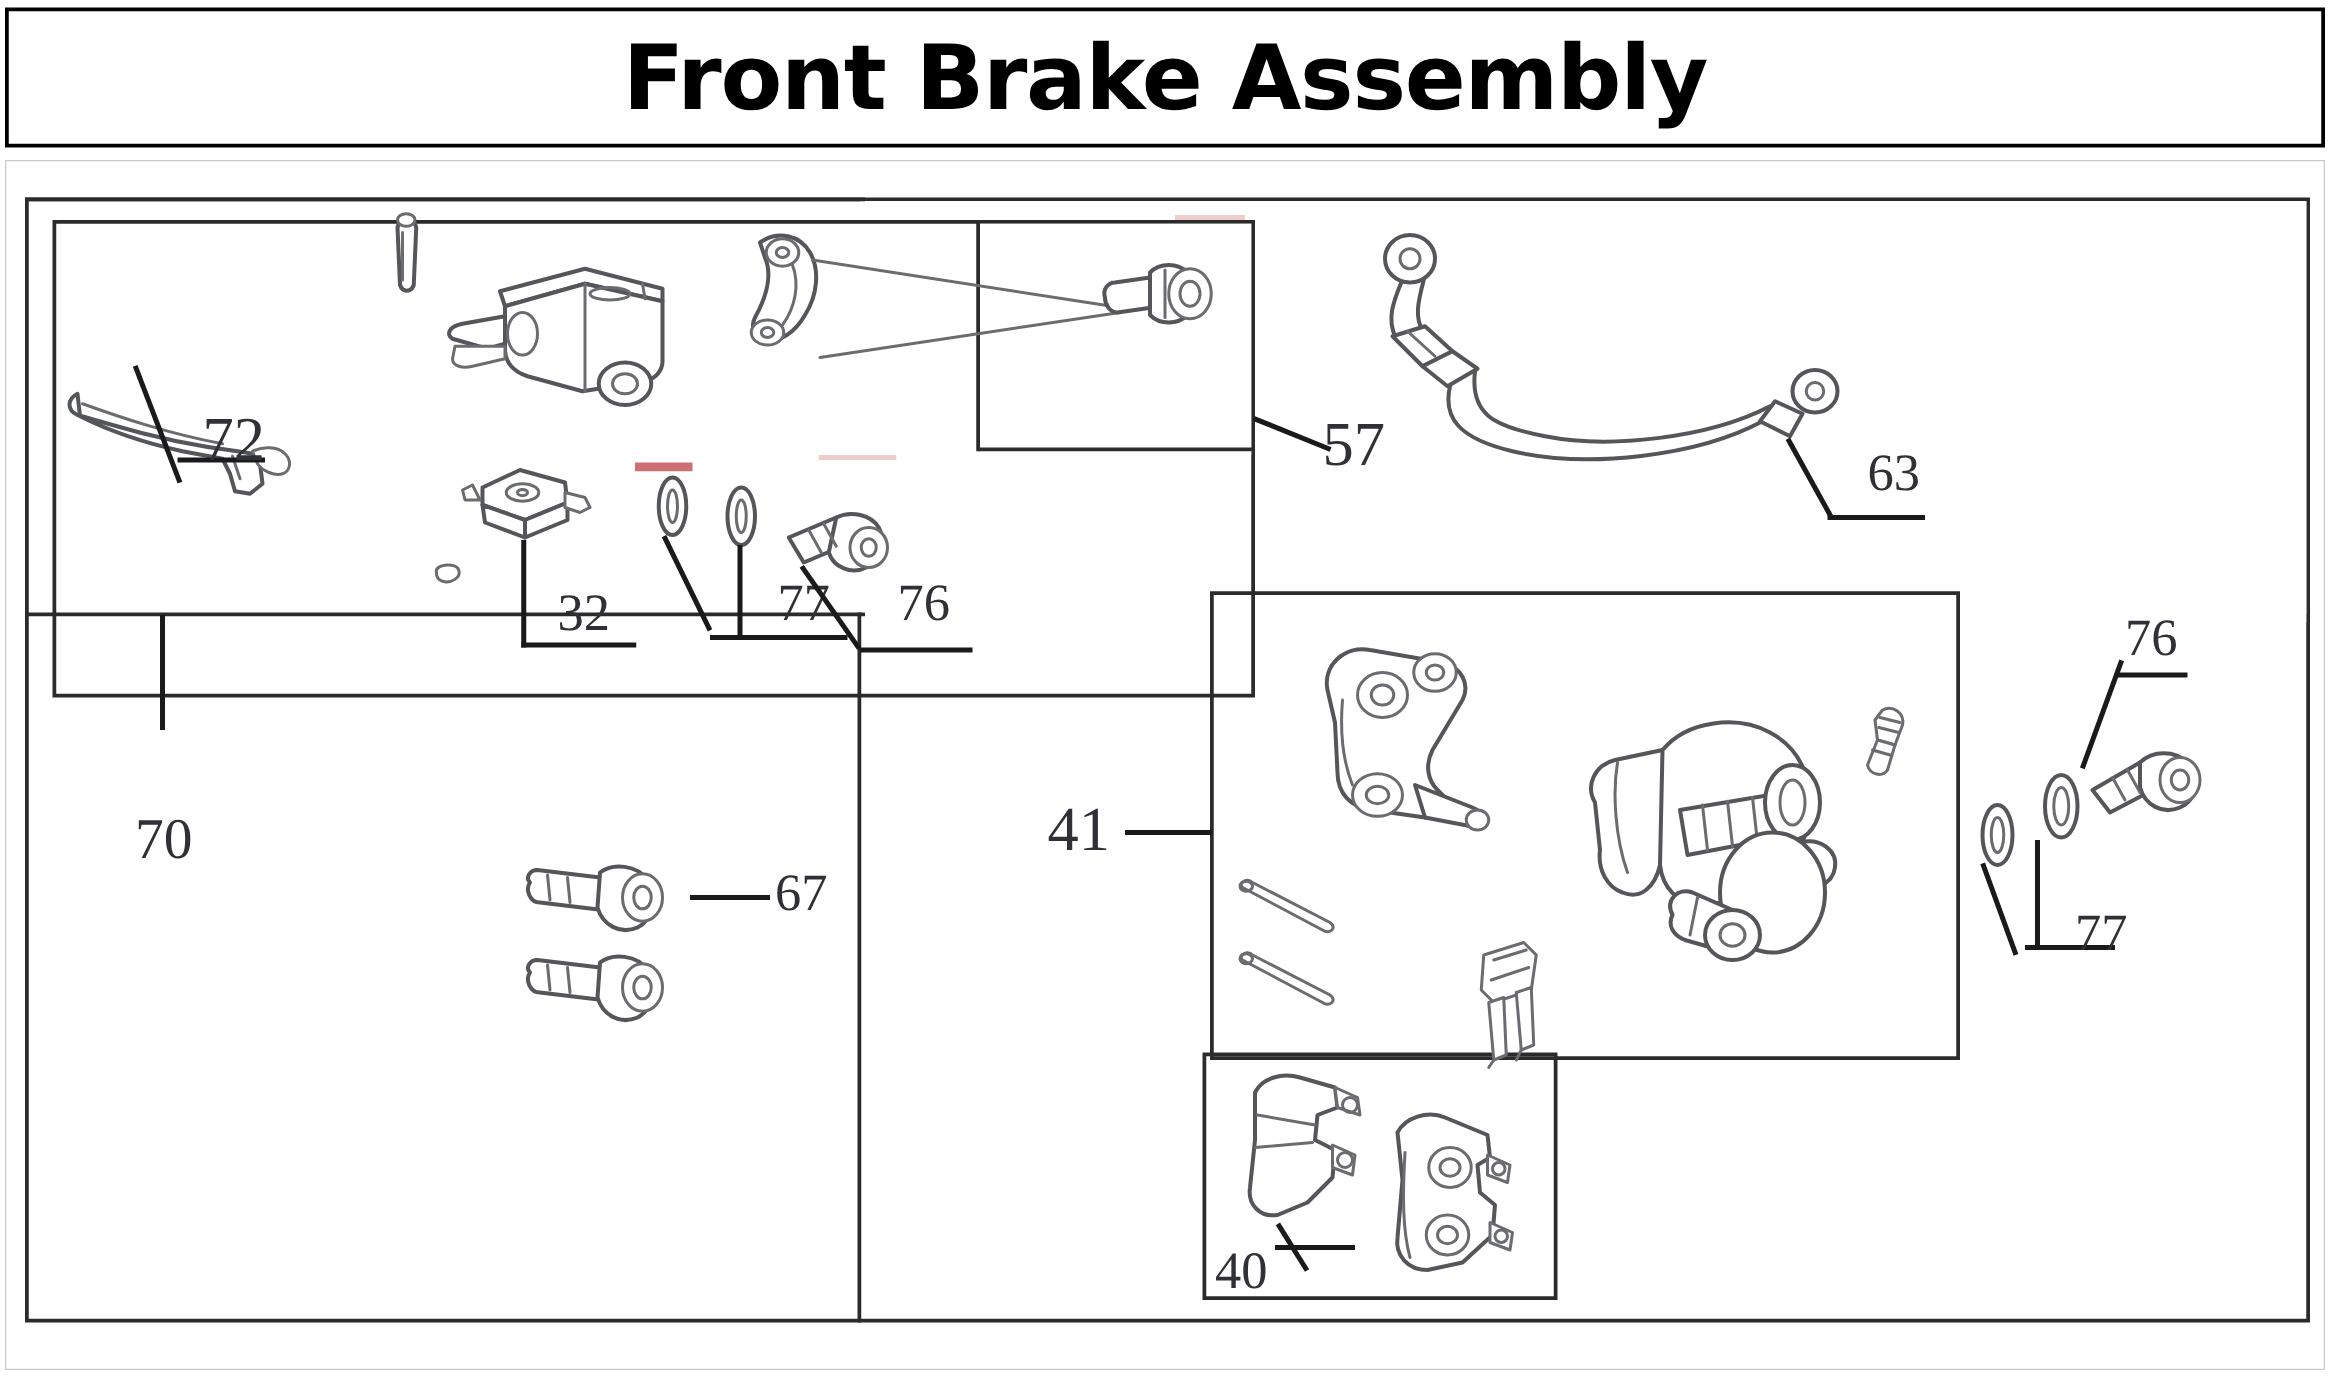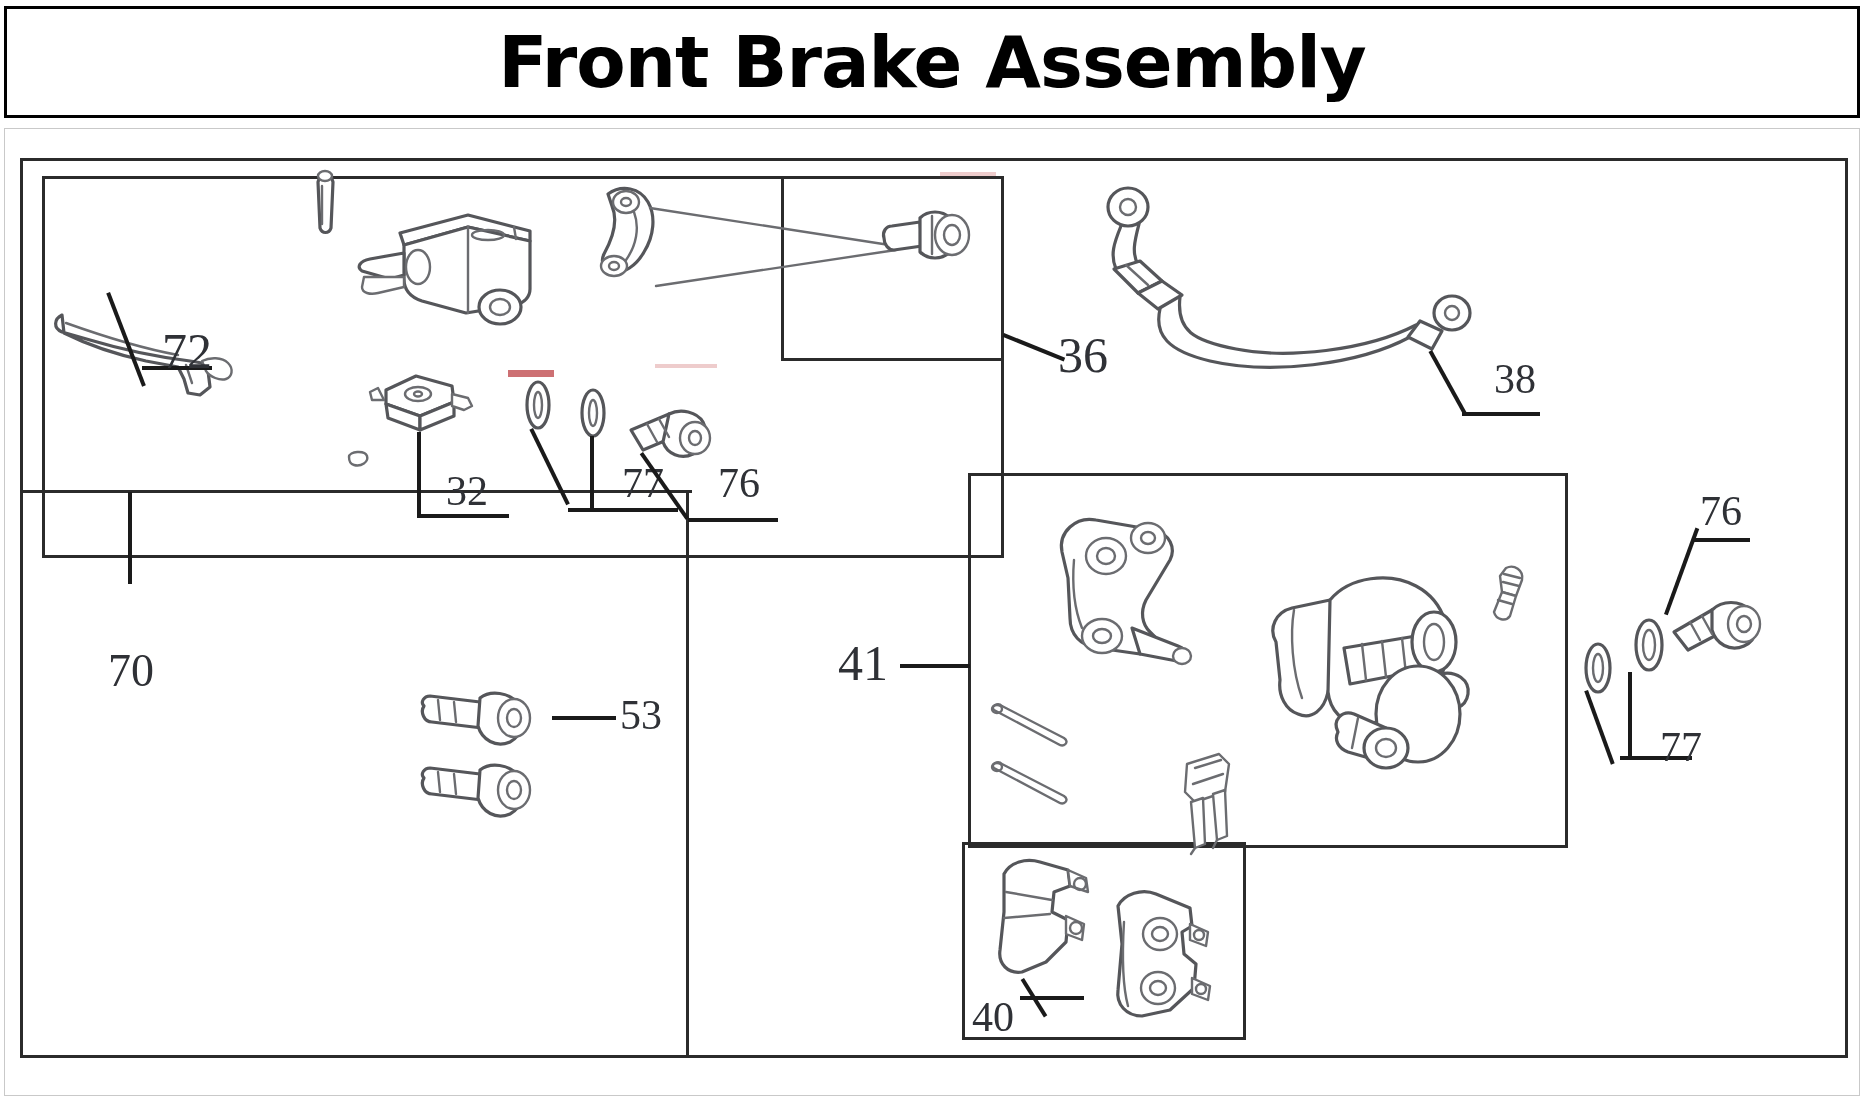--- a/index.html
+++ b/index.html
@@ -225,21 +225,21 @@
     <svg width="110" height="76" viewBox="0 0 110 76">
       <path class="ink-fill" d="M4 38 C2 32 6 26 12 26 L40 22 L42 46 L14 50 C8 50 4 44 4 38 Z"></path>
       <path class="ink-fill" d="M40 18 C48 10 62 10 70 18 C78 26 78 44 70 52 C62 60 48 60 40 52 Z"></path>
       <ellipse class="ink-fill-thin" cx="72" cy="35" rx="17" ry="20"></ellipse>
       <ellipse class="ink-thin" cx="72" cy="35" rx="8" ry="10"></ellipse>
       <path class="ink-thin" d="M52 16 L52 54"></path>
     </svg>
   </div>
 
   <div class="lead-d" style="left:1004px; top:333px; width:66px; transform: rotate(22deg);"></div>
-  <div class="num num-lg" style="left:1058px; top:330px;">36</div>
+  <div class="num num-lg" style="left:1058px; top:330px;">57</div>
 
   <div class="part" style="left:368px; top:368px;">
     <svg width="110" height="72" viewBox="0 0 110 72">
       <path class="ink-fill" d="M18 22 L48 8 L84 18 L86 34 L52 48 L18 36 Z"></path>
       <path class="ink-fill" d="M18 36 L52 48 L52 62 L20 50 Z"></path>
       <path class="ink-fill" d="M52 48 L86 34 L86 48 L52 62 Z"></path>
       <ellipse class="ink-fill-thin" cx="50" cy="26" rx="13" ry="7"></ellipse>
       <ellipse class="ink-thin" cx="50" cy="26" rx="4" ry="2.5"></ellipse>
       <path class="ink-fill-thin" d="M84 26 L100 30 L104 38 L96 42 L84 38 Z"></path>
       <path class="ink-fill-thin" d="M10 20 L2 24 L4 32 L16 32 Z"></path>
@@ -310,21 +310,21 @@
       <path class="ink" d="M90 112 C86 146 104 156 146 164 C196 174 276 166 326 140"></path>
 
       <path class="ink-fill" d="M318 152 L330 136 L352 146 L342 164 Z"></path>
       <ellipse class="ink-fill" cx="362" cy="128" rx="18" ry="17"></ellipse>
       <ellipse class="ink-thin" cx="362" cy="128" rx="7" ry="7"></ellipse>
     </svg>
   </div>
 
   <div class="lead-d" style="left:1432px; top:350px; width:72px; transform: rotate(61deg);"></div>
   <div class="lead lead-h" style="left:1462px; top:412px; width:78px;"></div>
-  <div class="num num-md" style="left:1494px; top:358px;">38</div>
+  <div class="num num-md" style="left:1494px; top:358px;">63</div>
 
   <div class="lead lead-v" style="left:128px; top:492px; height:92px;"></div>
   <div class="num num-lg" style="left:108px; top:648px; font-size:46px;">70</div>
 
   <div class="part" style="left:418px; top:688px;">
     <svg width="130" height="62" viewBox="0 0 130 62">
       <path class="ink-fill" d="M6 18 C2 14 6 8 12 8 L62 14 L64 40 L14 34 C6 34 2 24 6 18 Z"></path>
       <path class="ink-fill" d="M62 10 C72 2 92 4 100 16 C108 30 104 48 92 54 C78 60 64 52 60 38 Z"></path>
       <ellipse class="ink-fill-thin" cx="96" cy="30" rx="16" ry="19"></ellipse>
       <ellipse class="ink-thin" cx="96" cy="30" rx="7" ry="9"></ellipse>
@@ -336,21 +336,21 @@
     <svg width="130" height="62" viewBox="0 0 130 62">
       <path class="ink-fill" d="M6 18 C2 14 6 8 12 8 L62 14 L64 40 L14 34 C6 34 2 24 6 18 Z"></path>
       <path class="ink-fill" d="M62 10 C72 2 92 4 100 16 C108 30 104 48 92 54 C78 60 64 52 60 38 Z"></path>
       <ellipse class="ink-fill-thin" cx="96" cy="30" rx="16" ry="19"></ellipse>
       <ellipse class="ink-thin" cx="96" cy="30" rx="7" ry="9"></ellipse>
       <path class="ink-thin" d="M20 12 L22 32"></path>
       <path class="ink-thin" d="M36 14 L38 34"></path>
     </svg>
   </div>
   <div class="lead lead-h" style="left:552px; top:716px; width:64px;"></div>
-  <div class="num num-md" style="left:620px; top:694px;">53</div>
+  <div class="num num-md" style="left:620px; top:694px;">67</div>
 
   <div class="lead lead-h" style="left:900px; top:664px; width:70px;"></div>
   <div class="num num-lg" style="left:838px; top:638px;">41</div>
 
   <div class="part" style="left:1028px; top:508px;">
     <svg width="190" height="180" viewBox="0 0 190 180">
       <path class="ink-fill" d="M34 44 C30 24 48 8 68 12 L126 22 C142 26 148 40 142 52
            L118 92 C112 104 114 116 122 124 L128 130 L112 146 L70 140
            C52 138 42 126 42 110 L40 70 Z"></path>
       <ellipse class="ink-fill-thin" cx="120" cy="30" rx="17" ry="15"></ellipse>

